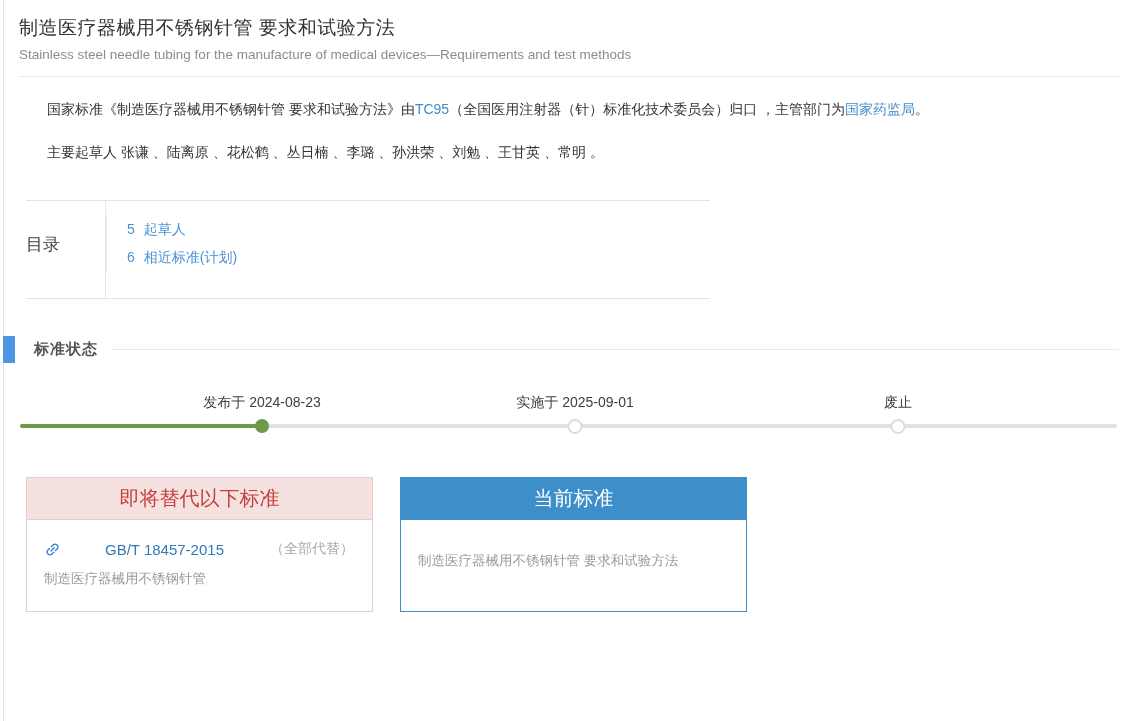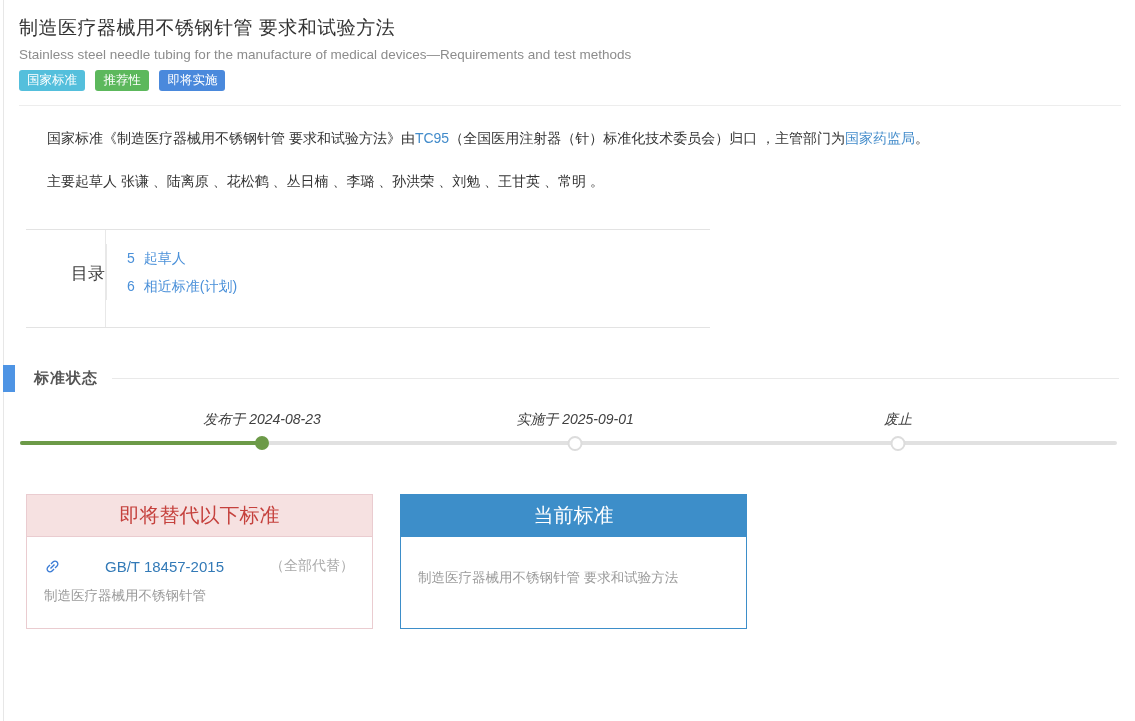--- a/index.html
+++ b/index.html
@@ -31,37 +31,37 @@
   .p3 { margin-top: 20px; }
   a.link { color: #428bca; text-decoration: none; cursor: pointer; }
   
   .toc {
     margin-top: 36px; width: 684px; margin-left: 7px;
     border-top: 1px solid #e3e3e3; border-bottom: 1px solid #e3e3e3;
     display: flex; align-items: stretch;
   }
   .toc-label-cell {
     width: 80px; border-right: 1px solid #e8e8e8;
-    display: flex; justify-content: flex-end;
+    display: flex; justify-content: flex-start;
     padding-top: 32px; padding-bottom: 24px;
   }
   .toc-label { font-size: 17px; color: #3c3c3c; }
   .toc-cols { display: flex; align-items: flex-start; padding: 14px 0 27px 0; }
   .toc-col { list-style: none; }
   .toc-col-1 { width: 183px; padding-left: 20px; }
   .toc-col-2 { border-left: 1px solid #e8e8e8; padding-left: 20px; min-width: 200px; }
   .toc-item { font-size: 14px; line-height: 28px; color: #4a90d9; cursor: pointer; white-space: nowrap; }
   .toc-item .num { margin-right: 9px; }
   
   .section-head { display: flex; align-items: center; margin-top: 37px; }
   .section-bar { width: 12px; height: 27px; background: #4e94e4; margin-left: -16px; flex: none; }
   .section-title { font-size: 15px; font-weight: bold; color: #555; margin-left: 19px; letter-spacing: 1px; }
   .section-rule { flex: 1; border-top: 1px solid #e9e9e9; margin-left: 14px; margin-right: 2px; }
   
-  .timeline { position: relative; height: 64px; margin-top: 16px; font-style: italic; }
+  .timeline { position: relative; height: 64px; margin-top: 28px; }
   .tl-label { position: absolute; top: 3px; transform: translateX(-50%); font-size: 14px; color: #404040; white-space: nowrap; }
   .tl-line { position: absolute; left: 1px; width: 1097px; top: 33px; height: 4px; background: #e1e1e1; border-radius: 3px; }
   .tl-progress { position: absolute; left: 1px; width: 243px; top: 33px; height: 4px; background: #6c9a48; border-radius: 3px; }
   .tl-dot { position: absolute; transform: translateX(-50%); border-radius: 50%; }
   .tl-dot.done { width: 14px; height: 14px; top: 28px; background: #6c9a48; }
   .tl-dot.pending { width: 15px; height: 15px; top: 28px; background: #fff; border: 2px solid #dcdcdc; }
   
   .cards { display: flex; gap: 27px; margin-top: 22px; padding-left: 7px; }
   .card { width: 347px; height: 135px; background: #fff; }
   .card-replace { border: 1px solid #eaccd0; }
@@ -83,25 +83,20 @@
     padding: 3px 7px; border-radius: 3px; margin-left: 9px; line-height: 1.2;
   }
 </style>
 </head>
 <body>
 
 <div class="page">
 
   <h1 class="title">制造医疗器械用不锈钢针管 要求和试验方法</h1>
   <div class="subtitle">Stainless steel needle tubing for the manufacture of medical devices—Requirements and test methods</div>
-  <div class="badges">
-    <span class="badge" style="background-color: rgb(84, 191, 220);">国家标准</span>
-    <span class="badge" style="background-color: rgb(92, 184, 92);">推荐性</span>
-    <span class="badge" style="background-color: rgb(74, 137, 220);">即将实施</span>
-  </div>
   <div class="hr"></div>
 
   <p class="para p1"><span>国家标准《制造医疗器械用不锈钢针管 要求和试验方法》由</span><a class="link">TC95</a><span>（全国医用注射器（针）标准化技术委员会）归口 ，主管部门为</span><a class="link">国家药监局</a><span>。</span></p>
   <p class="para p3">主要起草人 张谦 、陆离原 、花松鹤 、丛日楠 、李璐 、孙洪荣 、刘勉 、王甘英 、常明 。</p>
 
   <div class="toc">
     <div class="toc-label-cell">
       <span class="toc-label">目录</span>
     </div>
     <div class="toc-cols">

